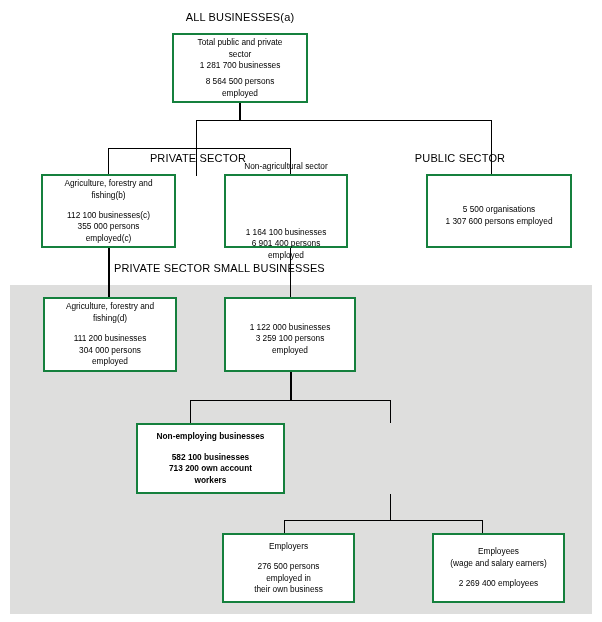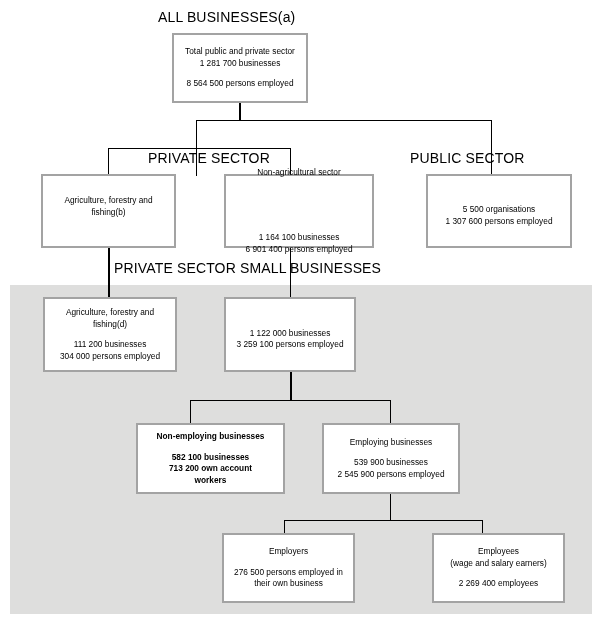--- a/index.html
+++ b/index.html
@@ -19,46 +19,46 @@
     overflow: hidden;
   }
   .shade {
     position: absolute;
     background: #dededd;
   }
   .box {
     position: absolute;
     box-sizing: border-box;
     background: #ffffff;
-    border: 2px solid #a3a3a3;
+    border: 2px solid #15803d;
     display: flex;
     flex-direction: column;
     align-items: center;
     justify-content: center;
     text-align: center;
     font-size: 8.3px;
     line-height: 11.5px;
     z-index: 5;
-    padding: 2px 3px;
+    padding: 2px 15px;
   }
   .box .title {
     white-space: pre-line;
   }
   .box .gap {
     height: 9px;
   }
   .box .stats {
     white-space: pre-line;
   }
   .grouplabel {
     position: absolute;
-    font-size: 14px;
+    font-size: 11px;
     line-height: 11px;
     letter-spacing: 0.15px;
-    text-align: left;
+    text-align: center;
     white-space: nowrap;
     z-index: 6;
     background: transparent;
   }
   .hline {
     position: absolute;
     background: #000000;
     height: 1px;
     z-index: 2;
   }
@@ -94,23 +94,25 @@
   <div class="grouplabel" style="left:410px; top:153px; width:100px;">PUBLIC SECTOR</div>
 
   <div class="hline" style="left:108px; top:148px; width:183px; height:1px;"></div>
   <div class="vline" style="left:108px; top:148px; height:27px;"></div>
   <div class="vline" style="left:290px; top:148px; height:27px;"></div>
 
   <div class="box" style="left:41px; top:174px; width:135px; height:74px;">
     <span class="title">Agriculture, forestry and
 fishing(b)</span>
     <span class="gap"></span>
+    <span class="stats">112 100 businesses(c)
+355 000 persons employed(c)</span>
   </div>
 
-  <div class="box" style="left:224px; top:174px; width:150px; height:74px;gap:27px;">
+  <div class="box" style="left:224px; top:174px; width:124px; height:74px;gap:27px;">
     <span class="title">Non-agricultural sector</span>
     <span class="gap"></span>
     <span class="stats">1 164 100 businesses
 6 901 400 persons employed</span>
   </div>
 
   <div class="box" style="left:426px; top:174px; width:146px; height:74px;">
     <span class="gap"></span>
     <span class="stats">5 500 organisations
 1 307 600 persons employed</span>
@@ -141,26 +143,20 @@
   <div class="vline" style="left:390px; top:400px; height:23px;"></div>
 
   <div class="box" style="left:136px; top:423px; width:149px; height:71px;font-weight:bold;">
     <span class="title">Non-employing businesses</span>
     <span class="gap"></span>
     <span class="stats">582 100 businesses
 713 200 own account
 workers</span>
   </div>
 
-  <div class="box" style="left:322px; top:423px; width:138px; height:71px;">
-    <span class="title">Employing businesses</span>
-    <span class="gap"></span>
-    <span class="stats">539 900 businesses
-2 545 900 persons employed</span>
-  </div>
 
   <div class="vline" style="left:390px; top:494px; height:27px; width:1px;"></div>
   <div class="hline" style="left:284px; top:520px; width:199px; height:1px;"></div>
   <div class="vline" style="left:284px; top:520px; height:14px;"></div>
   <div class="vline" style="left:482px; top:520px; height:14px;"></div>
 
   <div class="box" style="left:222px; top:533px; width:133px; height:70px;">
     <span class="title">Employers</span>
     <span class="gap"></span>
     <span class="stats">276 500 persons employed in

